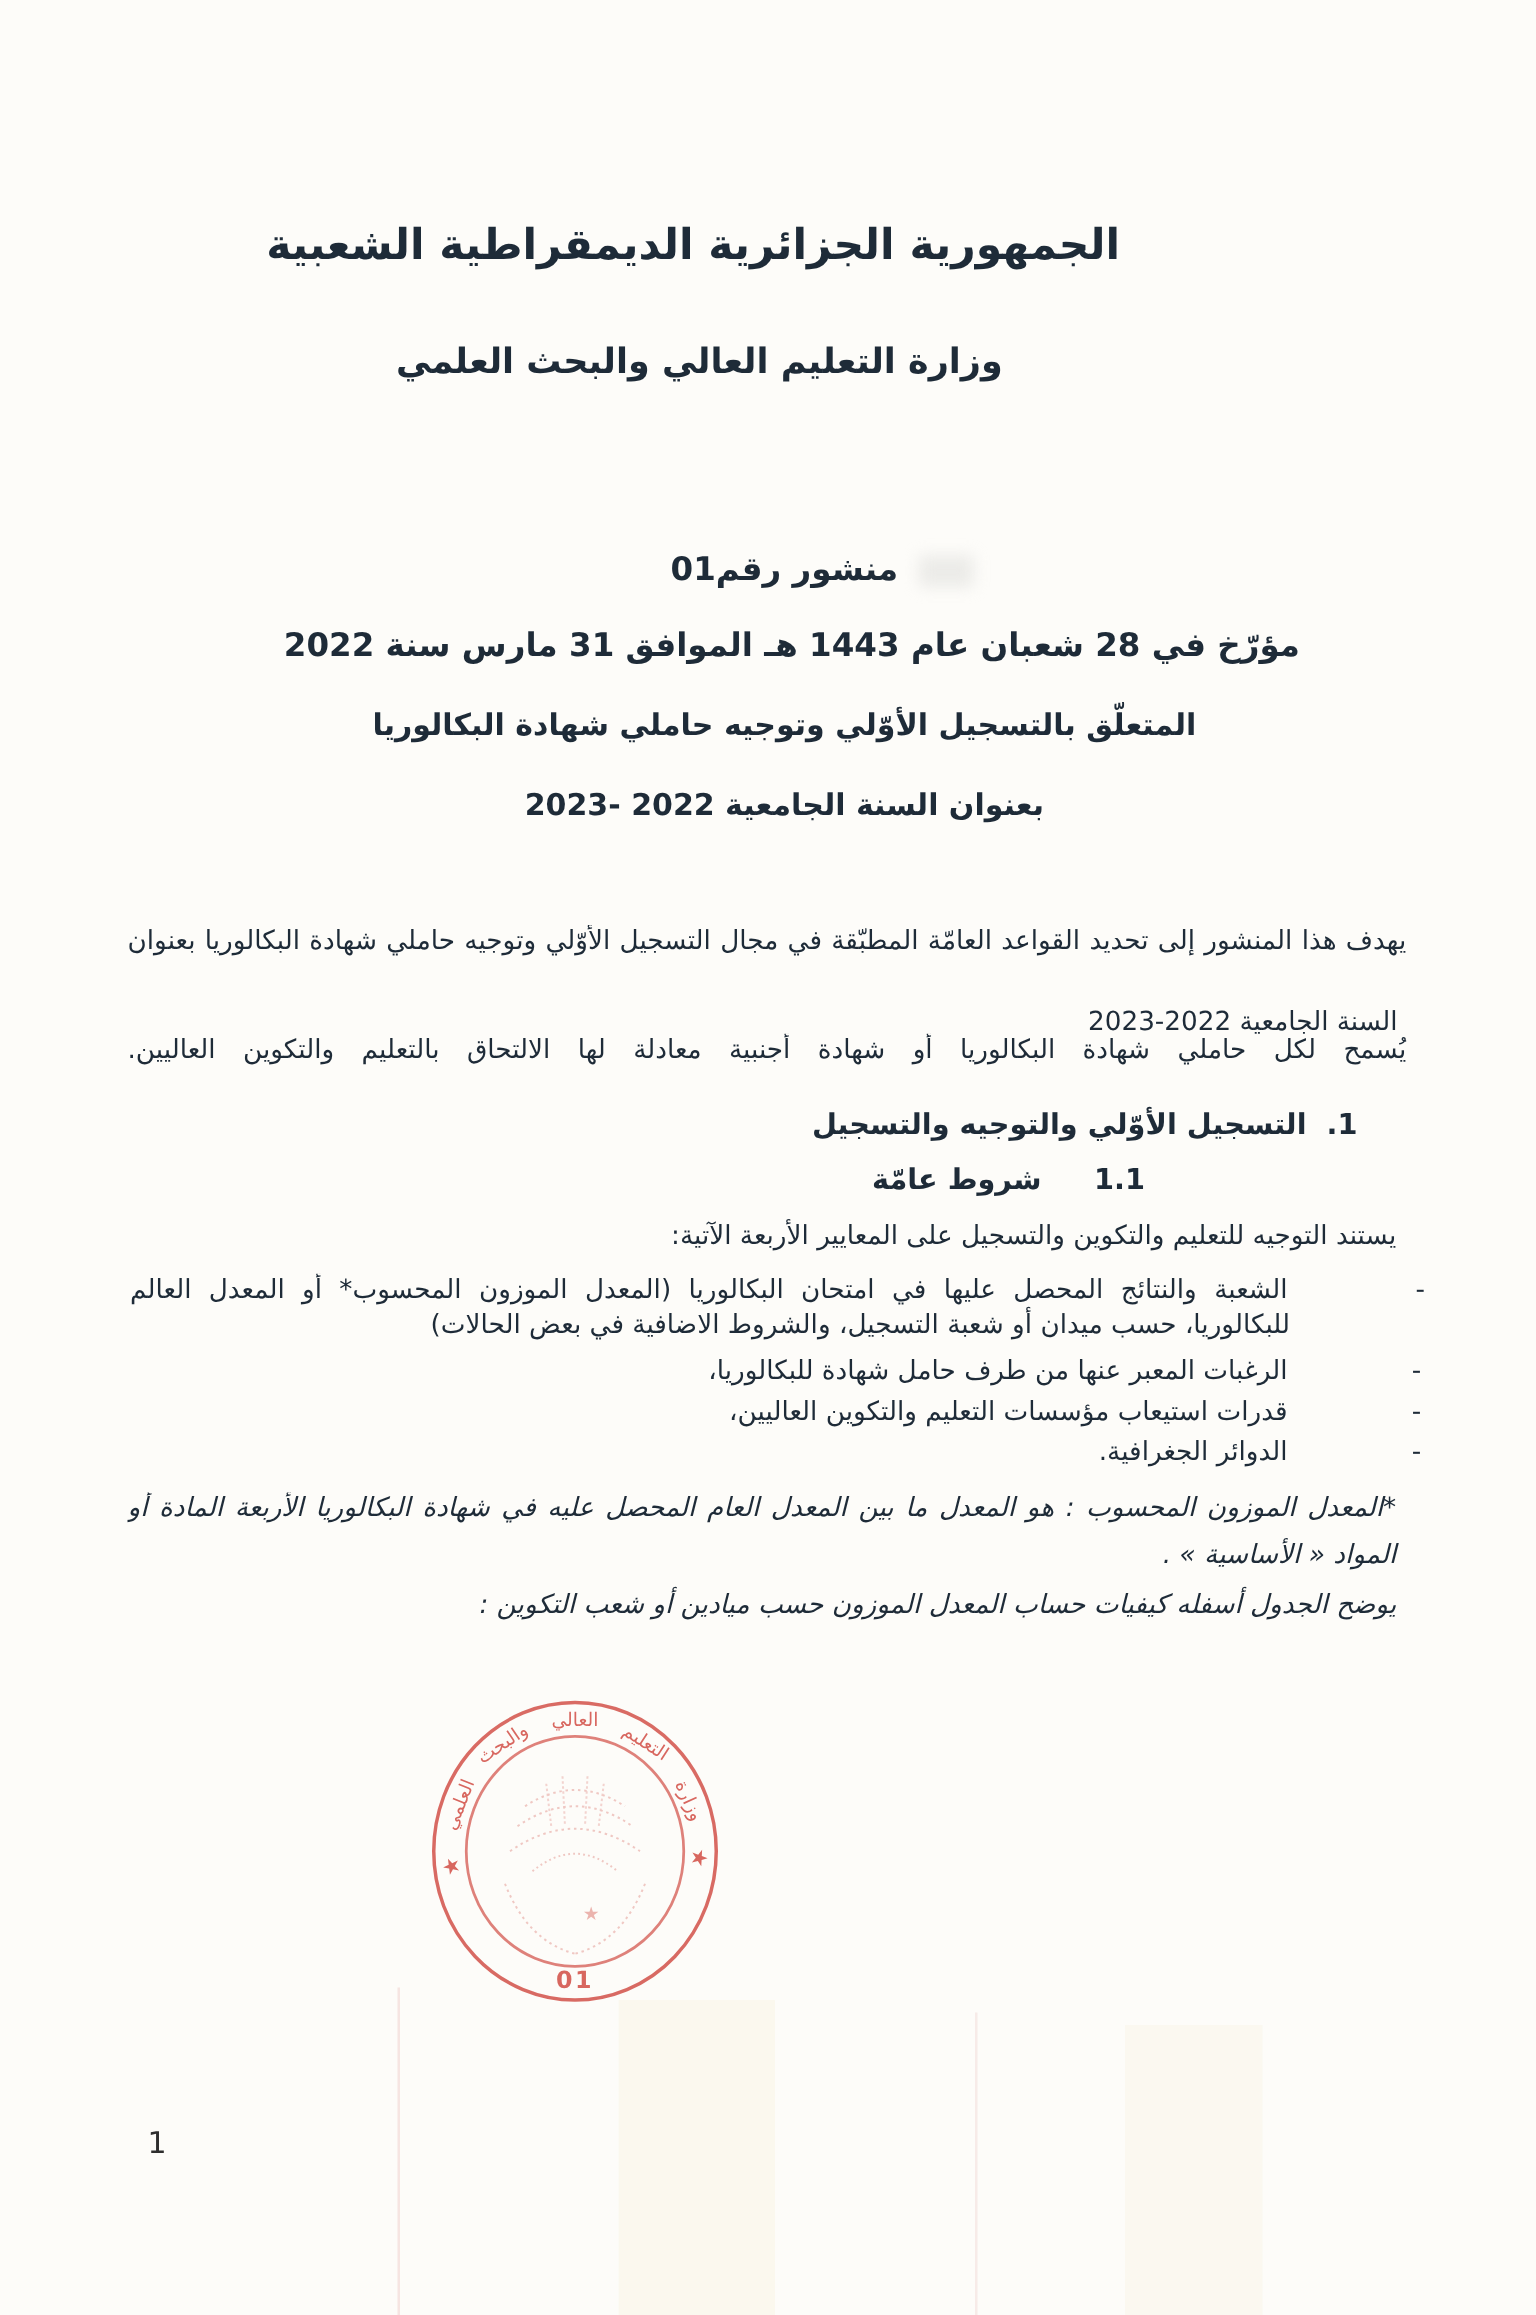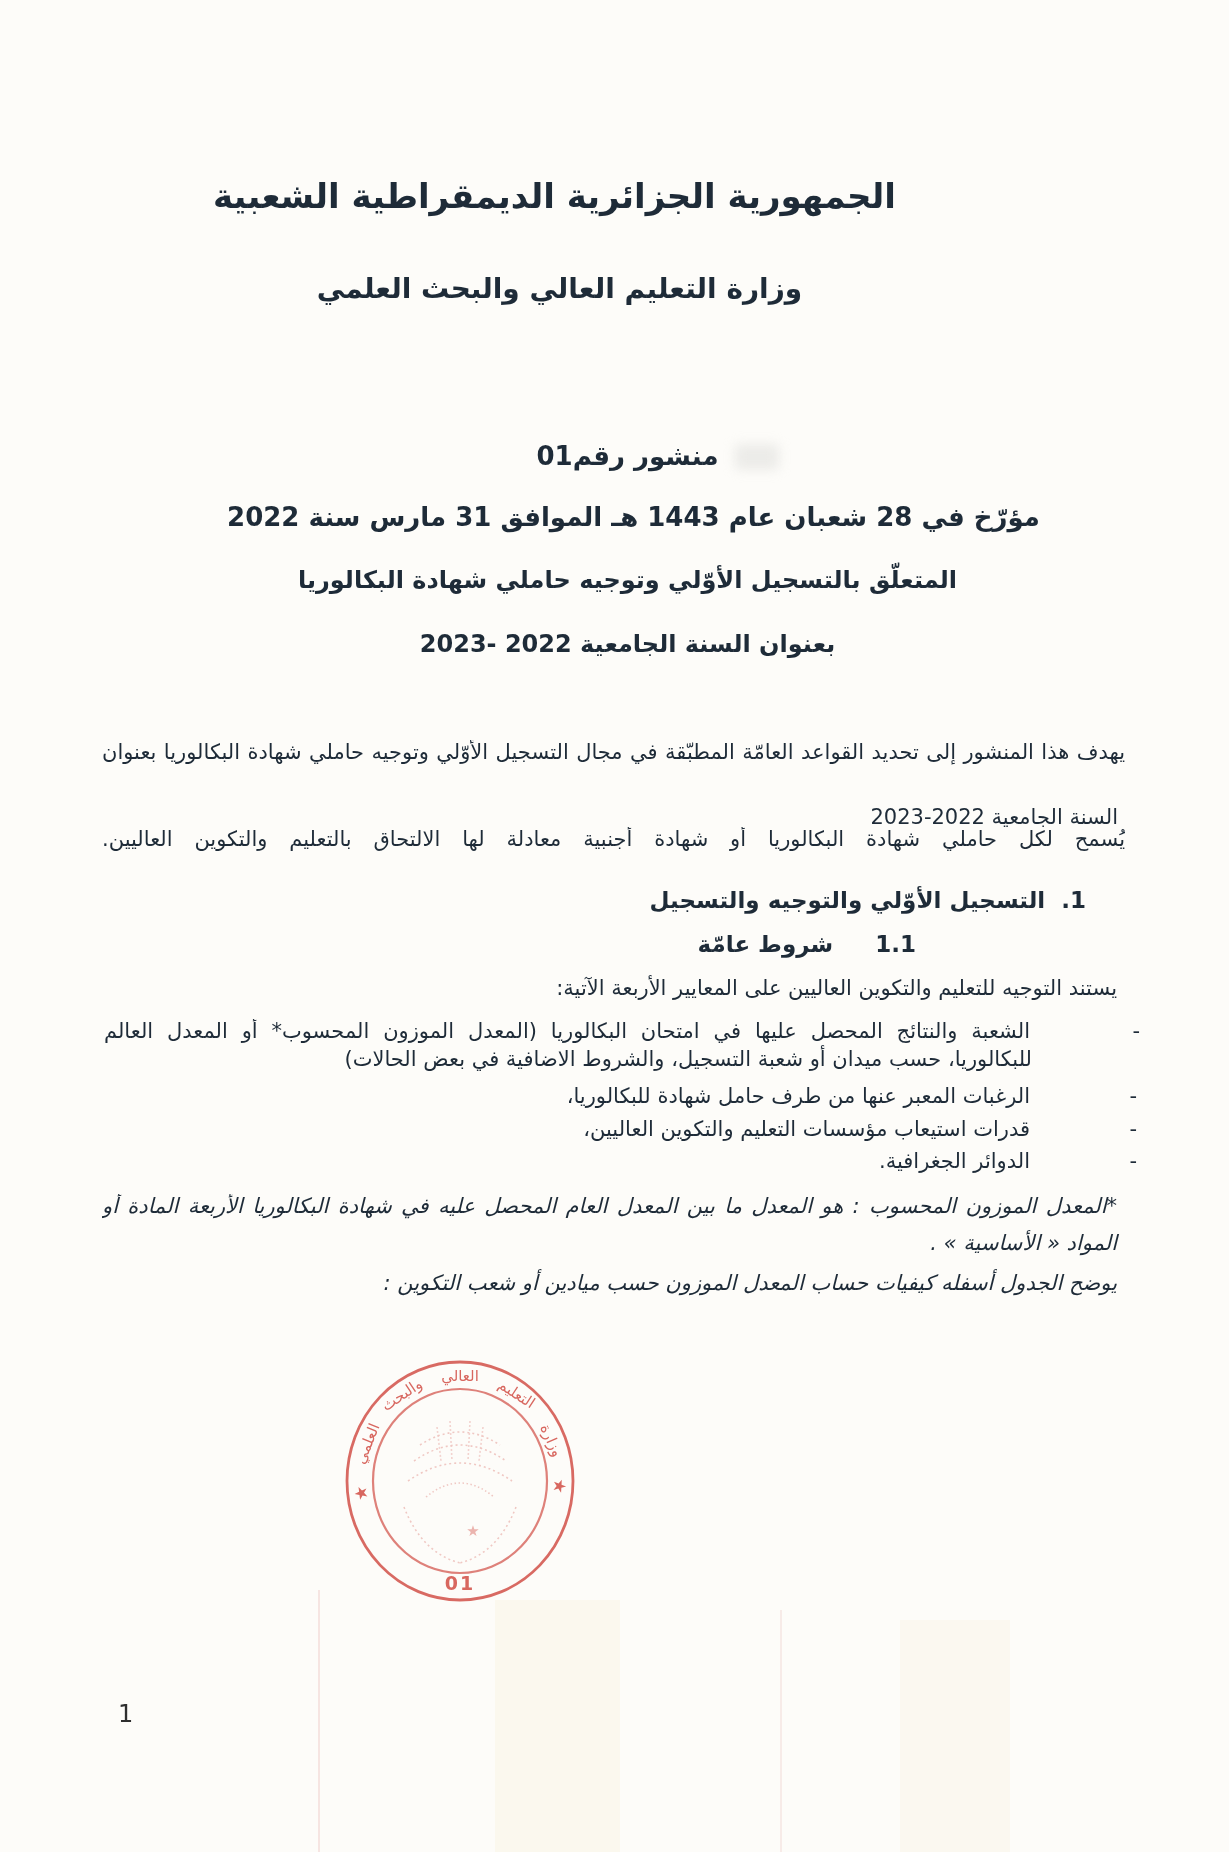--- a/index.html
+++ b/index.html
@@ -53,21 +53,21 @@
 <div class="ln b" style="top:887px;right:143px;font-size:23px;">
   <span>1.</span>&nbsp;&nbsp;<span>التسجيل الأوّلي والتوجيه والتسجيل</span>
 </div>
 
 <div class="ln b" style="top:931px;right:313px;font-size:23px;">
   <span>1.1</span>
   <span style="display:inline-block;width:26px;"></span>
   <span>شروط عامّة</span>
 </div>
 
-<div class="ln" style="top:976px;right:112px;font-size:21px;">يستند التوجيه للتعليم والتكوين العاليين على المعايير الأربعة الآتية:</div>
+<div class="ln" style="top:976px;right:112px;font-size:21px;">يستند التوجيه للتعليم والتكوين والتسجيل على المعايير الأربعة الآتية:</div>
 
 <div class="ln" style="top:1019px;right:89px;font-size:21px;">-</div>
 <div class="ln just" style="top:1019px;right:199px;width:926px;height:32px;font-size:21px;margin-left:36px;">الشعبة والنتائج المحصل عليها في امتحان البكالوريا (المعدل الموزون المحسوب* أو المعدل العالم</div>
 <div class="ln" style="top:1047px;right:197px;font-size:21px;">للبكالوريا، حسب ميدان أو شعبة التسجيل، والشروط الاضافية في بعض الحالات)</div>
 
 <div class="ln" style="top:1084px;right:92px;font-size:21px;">-</div>
 <div class="ln" style="top:1084px;right:199px;font-size:21px;">الرغبات المعبر عنها من طرف حامل شهادة للبكالوريا،</div>
 
 <div class="ln" style="top:1117px;right:92px;font-size:21px;">-</div>
 <div class="ln" style="top:1117px;right:199px;font-size:21px;">قدرات استيعاب مؤسسات التعليم والتكوين العاليين،</div>

